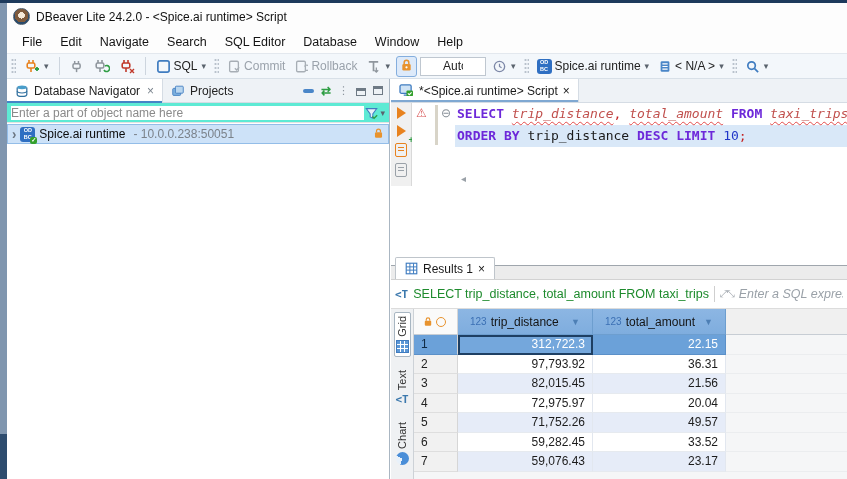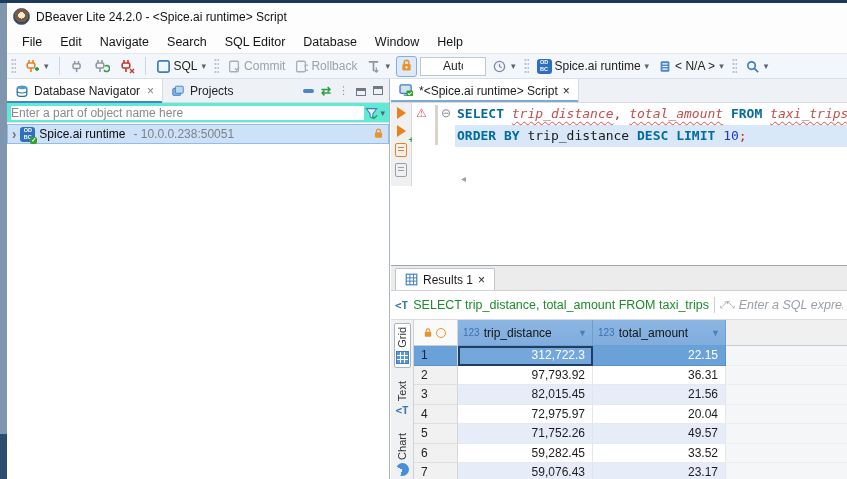--- a/index.html
+++ b/index.html
@@ -73,32 +73,32 @@
   .script-ico.gray { border-color:#9aa1a8; }
   .script-ico.gray:after { border-color:#9aa1a8; box-shadow:0 3px 0 #9aa1a8; }
   #editor-ruler { width:28px; background:#fff; position:relative; }
   .warn { position:absolute; left:4px; top:3px; color:#d85454; font-size:12px; }
   .changebar { position:absolute; right:2px; top:2px; width:3px; height:40px; background:#d8d4c8; }
   #fold-col { width:15px; background:#fff; position:relative; }
   .fold-glyph { position:absolute; top:3px; left:1px; color:#8a929a; font-size:12px; }
   #code { flex:1; font-family:"DejaVu Sans Mono", monospace; font-size:13px; line-height:22px; white-space:nowrap; overflow:hidden; }
   .code-line { height:22px; padding-left:2px; }
   .code-line.current { background:#d9e8f8; }
-  .kw { color:#0369a1; font-weight:bold; }
+  .kw { color:#6d28d9; font-weight:bold; }
   .ident { color:#c04f4c; font-style:italic; text-decoration:underline wavy #e24a4a 1px; text-underline-offset:3px; }
   .plain { color:#1a1a1a; }
   .num { color:#2136c8; }
   .punct { color:#c42222; }
   .sp { white-space:pre; }
   #h-scroll { position:absolute; bottom:2px; left:70px; right:4px; height:11px; display:flex; align-items:center; }
   #h-scroll .arrow { color:#9aa1a8; font-size:10px; }
 
   
   #results { position:absolute; top:186px; left:0; width:456px; height:293px; border-top:1px solid #9fa6ad; background:#fff; }
-  #results-tabbar { display:flex; align-items:flex-end; height:25px; background:#ececec; border-bottom:1px solid #d2d2d2; padding-left:4px; }
+  #results-tabbar { display:flex; align-items:flex-end; height:14px; background:#ececec; border-bottom:1px solid #d2d2d2; padding-left:4px; }
   #results-tab { display:flex; align-items:center; gap:5px; height:22px; padding:0 9px; background:#fff; border:1px solid #bfc5cb; border-bottom:none; border-radius:2px 2px 0 0; font-size:12px; }
   #query-bar { display:flex; align-items:center; height:29px; background:#fff; border-bottom:1px solid #dcdcdc; padding:0 4px; gap:5px; overflow:hidden; }
   .sqltext-ico { color:#3b78ad; font-weight:bold; font-size:11px; font-family:"DejaVu Sans Mono",monospace; }
   #query-text { color:#1e8b2d; font-size:12.5px; white-space:nowrap; overflow:hidden; max-width:300px; flex:0 0 auto; }
   .qb-sep { width:1px; height:16px; background:#cfcfcf; }
   .expand-ico { color:#9aa1a8; font-size:10px; letter-spacing:-1px; }
   #expr-placeholder { color:#9aa1a8; font-style:italic; font-size:12.5px; white-space:nowrap; overflow:hidden; }
 
   
   #grid-zone { display:flex; height:238px; }
@@ -111,21 +111,21 @@
   .pie-ico { width:13px; height:13px; border-radius:50%; background:conic-gradient(from 200deg, #e8f1fa 0 95deg, #4a8ed8 95deg 360deg); }
 
   #table { flex:1; position:relative; overflow:hidden; background:#f5f6f7; }
   .trow { display:flex; height:19.5px; }
   .trow.header { height:26px; }
   .c-gutter { width:44px; flex:0 0 44px; background:#f1f1f1; border-right:1px solid #d6d6d6; border-bottom:1px solid #dedede; display:flex; align-items:center; padding-left:7px; font-size:12px; color:#222; }
   .c-col1 { width:135px; flex:0 0 135px; border-right:1px solid #e2e7ef; border-bottom:1px solid #e6eaef; display:flex; align-items:center; justify-content:flex-end; padding-right:7px; font-size:12px; color:#1c1c1c; background:#fff; }
   .c-col2 { width:133px; flex:0 0 133px; border-right:1px solid #e2e7ef; border-bottom:1px solid #e6eaef; display:flex; align-items:center; justify-content:flex-end; padding-right:7px; font-size:12px; color:#1c1c1c; background:#fff; }
   .c-rest { flex:1; border-bottom:1px solid #ebedef; background:#f5f6f7; }
   .header .c-gutter { background:#fafafa; border-bottom:1px solid #c7cdd4; gap:3px; padding-left:9px; }
-  .hdr-cell { background:linear-gradient(#8cb6e3,#7fadde); border-right:1px solid #6d9ecf; border-bottom:1px solid #6d9ecf; display:flex; align-items:center; padding:0 5px; justify-content:space-between; color:#141414; }
+  .hdr-cell { background:linear-gradient(#8cb6e3,#7fadde); border-right:1px solid #6d9ecf; border-bottom:1px solid #6d9ecf; display:flex; align-items:center; padding:0 12px; justify-content:space-between; color:#141414; }
   .hdr-cell .typ { color:#3c70b4; font-size:10px; margin-right:4px; }
   .hdr-cell .sort { margin-left:auto; color:#4d7fb5; font-size:9px; }
   .header .c-rest { background:#f0f0f0; border-bottom:1px solid #c7cdd4; }
   .trow.alt .c-col1, .trow.alt .c-col2 { background:#e6ecf8; }
   .trow.selected .c-gutter { background:#6ba1d9; color:#102a44; border-bottom:1px solid #5b90c8; }
   .trow.selected .c-col1, .trow.selected .c-col2 { background:#6ba1d9; color:#fff; border-bottom:1px solid #5b90c8; border-right-color:#5b90c8; }
   .trow.selected .c-col1.focused { outline:2px solid #1e3f63; outline-offset:-2px; background:#74a7dc; }
   .ring { width:10px; height:10px; border:1.6px solid #e8932e; border-radius:50%; display:inline-block; }
 </style>
 </head>

